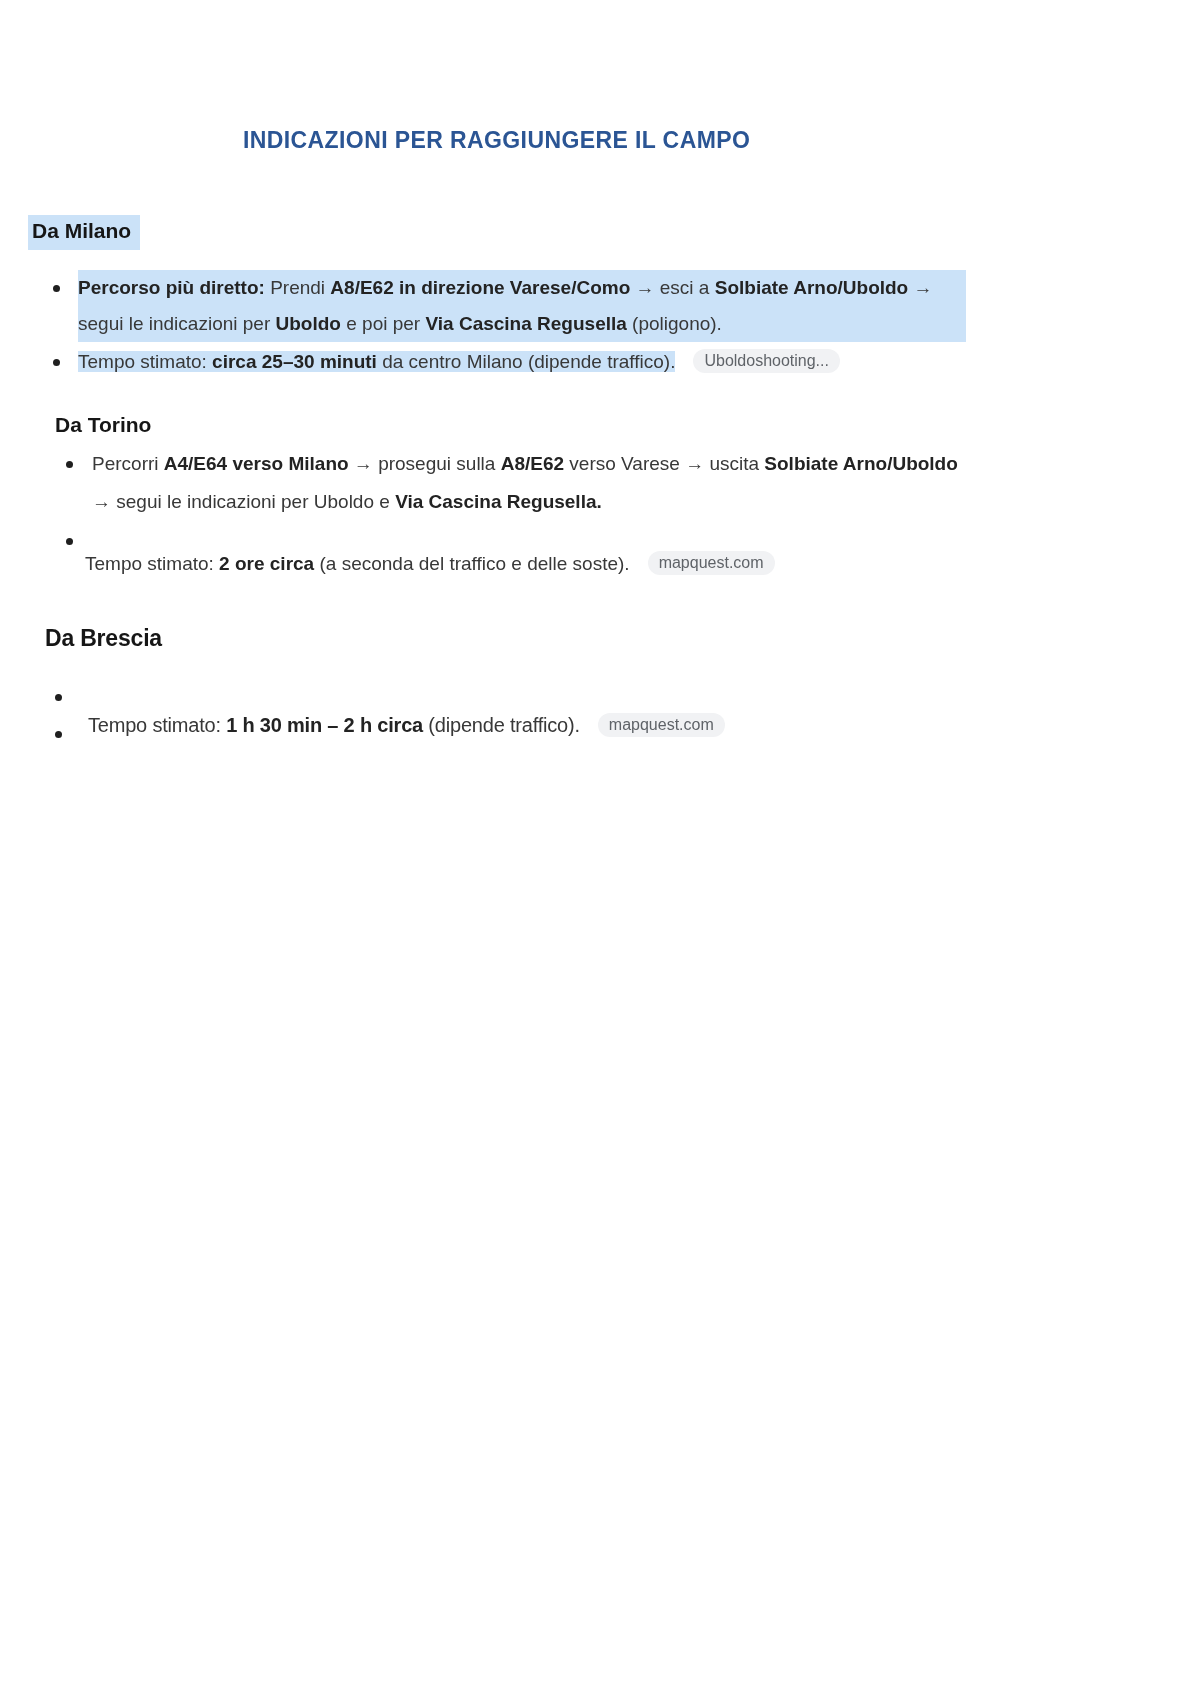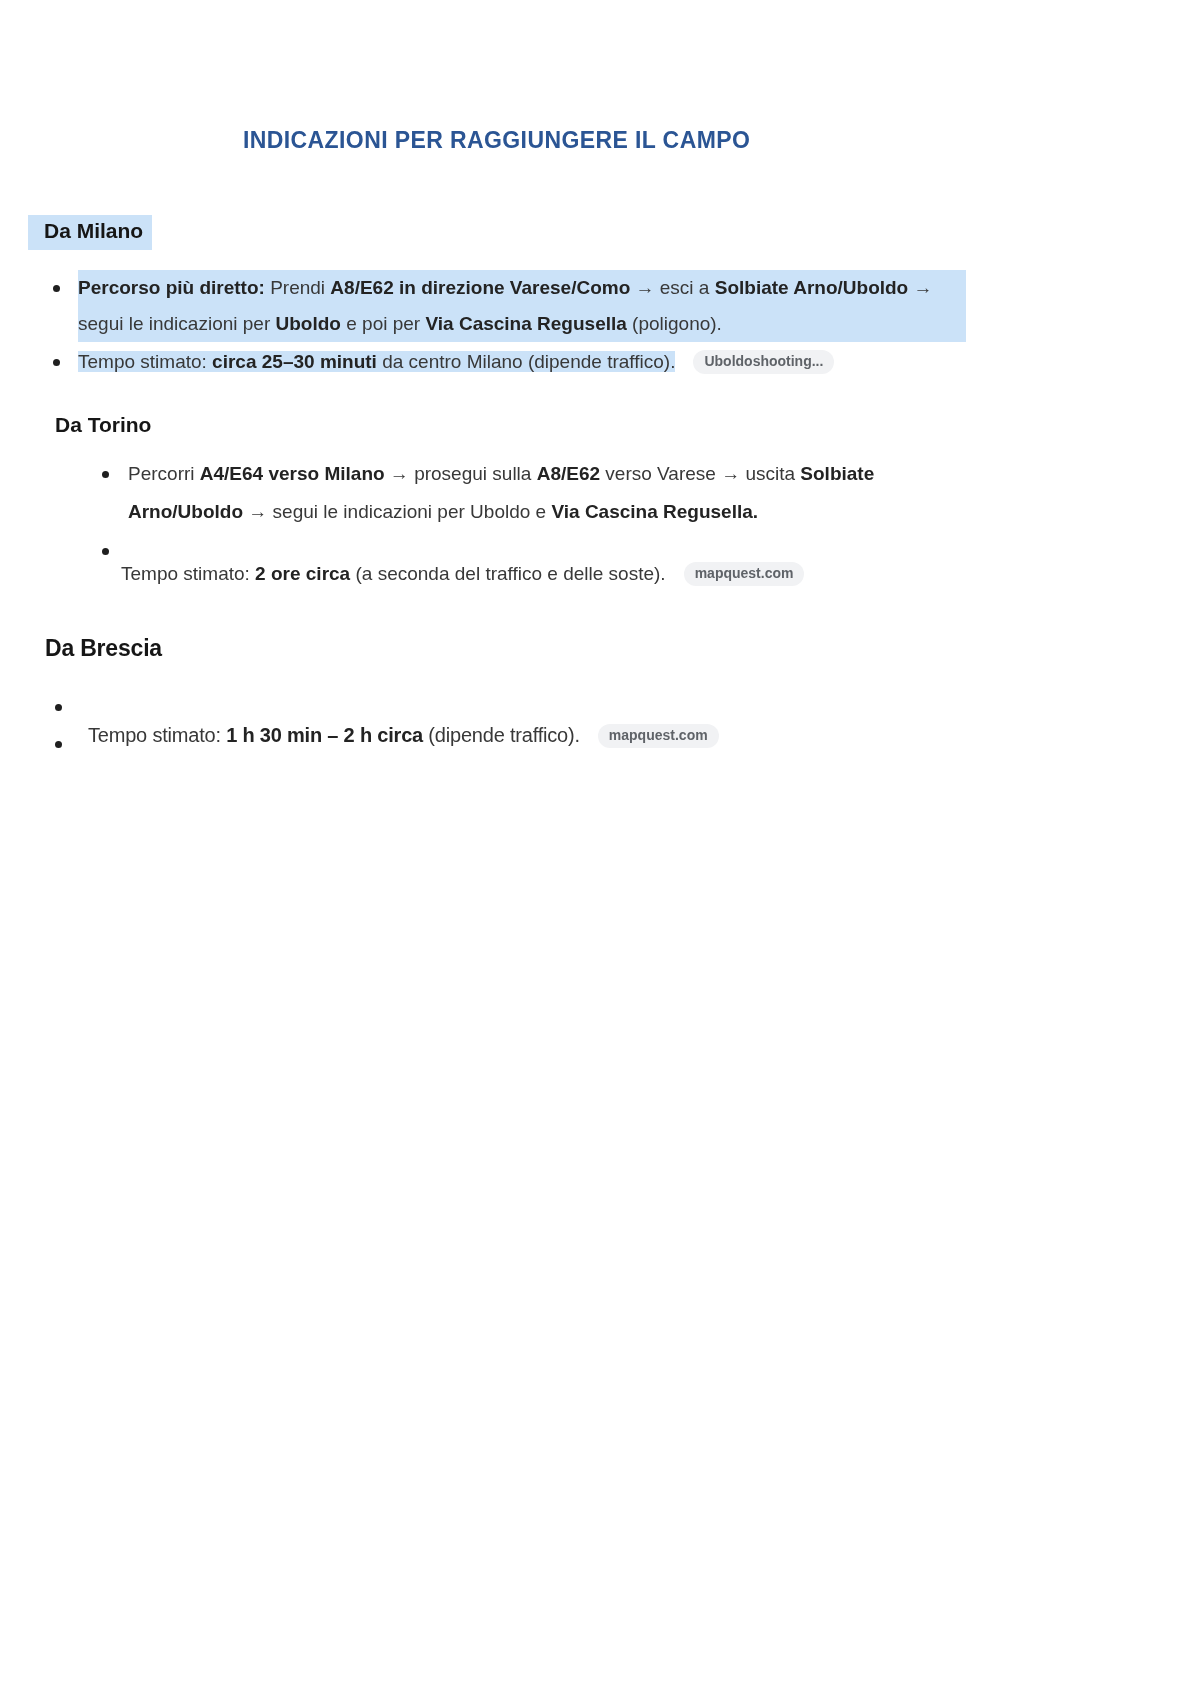--- a/index.html
+++ b/index.html
@@ -34,21 +34,21 @@
   .sec-heading{
     display:inline-block;
     font-weight:700;
     color:var(--heading_text);
   }
   .sec-milano{margin-top:61px;}
   .sec-milano .sec-heading{
     margin-left:28px;
     font-size:21px;
     line-height:22px;
-    padding:5px 9px 8px 16px;
+    padding:5px 9px 8px 4px;
     background:var(--highlight);
   }
   .sec-torino{margin-top:33px;}
   .sec-torino .sec-heading{
     margin-left:55px;
     font-size:21px;
     line-height:24px;
   }
   .sec-brescia{margin-top:42px;}
   .sec-brescia .sec-heading{
@@ -74,42 +74,42 @@
   }
   .bullet-text b{font-weight:700;color:var(--bold_text);}
   .hl{background:var(--highlight);}
   
   .sec-milano .bullets{margin-top:20px;}
   .sec-milano .bullet{margin-left:53px;font-size:19px;line-height:36px;}
   .sec-milano .bullet-dot{margin:15px 0 0 0;}
   .sec-milano .bullet-text{margin-left:18px;max-width:945px;}
   .sec-milano .bullet+.bullet{margin-top:2px;}
   
-  .sec-torino .bullets{margin-top:18px;padding-left:36px;}
+  .sec-torino .bullets{margin-top:8px;}
   .sec-torino .bullet{margin-left:66px;font-size:19px;line-height:38px;}
   .sec-torino .bullet-dot{margin:16px 0 0 0;}
   .sec-torino .bullet-text{margin-left:19px;max-width:895px;}
   .sec-torino .bullet+.bullet{margin-top:1px;flex-direction:column;}
   
   .sec-brescia .bullets{margin-top:23px;}
   .sec-brescia .bullet{margin-left:55px;font-size:20px;line-height:44px;letter-spacing:-.2px;}
   .sec-brescia .bullet-dot{margin:19px 0 0 0;}
   .sec-brescia .bullet-text{margin-left:26px;max-width:930px;}
   .sec-brescia .bullet+.bullet{margin-top:2px;align-items:center;}
   .badge{
     display:inline-block;
     vertical-align:2px;
     margin-left:18px;
     padding:6px 11px 7px;
     background:var(--badge_bg);
     color:var(--badge_text);
-    font-size:14px;
+    font-size:16px;
     line-height:11px;
     letter-spacing:0;
-    font-weight:700;
+    font-weight:400;
     border-radius:12px;
     white-space:nowrap;
   }
 </style>
 </head>
 <body>
 
 <div class="page">
 
   <div class="doc-title">INDICAZIONI PER RAGGIUNGERE IL CAMPO</div>

